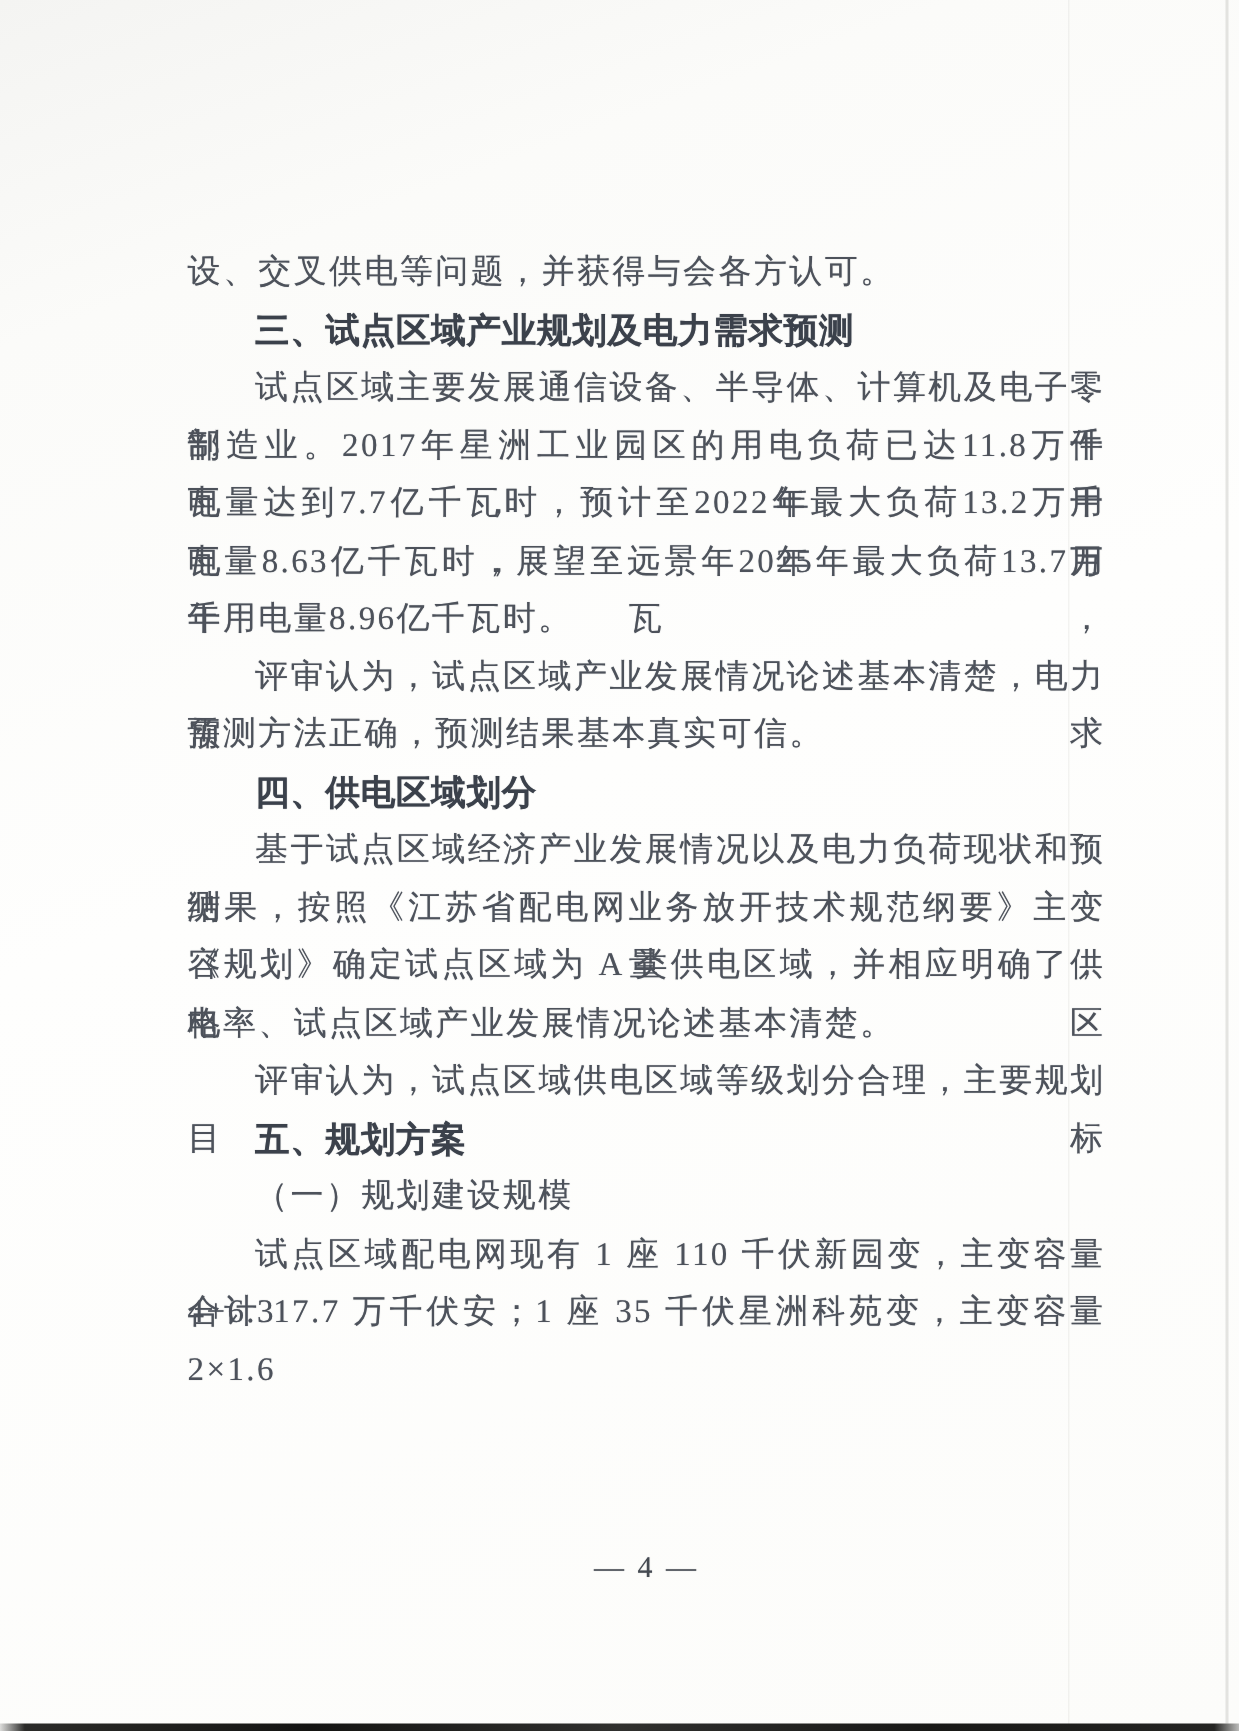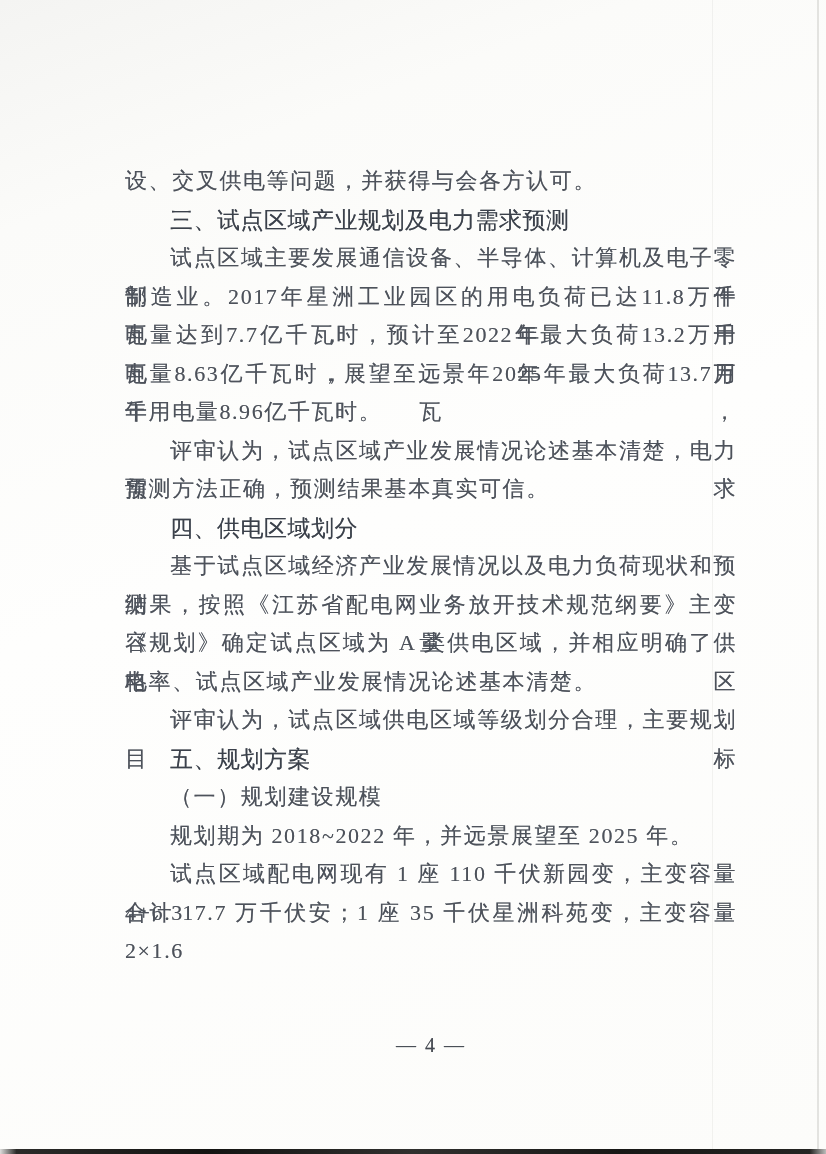--- a/index.html
+++ b/index.html
@@ -35,21 +35,21 @@
     white-space: normal;
     text-align: justify;
     text-align-last: justify;
     font-family: Liberation Serif, serif;
   }
   .indent {
     text-indent: 45px;
   }
   .heading {
     font-family: "Liberation Sans", "DejaVu Sans", sans-serif;
-    font-weight: 400;
+    font-weight: 700;
     font-size: 23px;
     letter-spacing: 0.5px;
     color: #3b414b;
     text-indent: 45px;
     text-shadow: 0 0 0.6px rgba(59, 65, 75, 0.6);
   }
   .page-number {
     position: absolute;
     left: 125px;
     top: 1030px;
@@ -110,21 +110,20 @@
     <div class="line indent fill">评审认为，试点区域产业发展情况论述基本清楚，电力需求</div>
     <div class="line">预测方法正确，预测结果基本真实可信。</div>
     <div class="line heading">四、供电区域划分</div>
     <div class="line indent fill">基于试点区域经济产业发展情况以及电力负荷现状和预测</div>
     <div class="line fill">结果，按照《江苏省配电网业务放开技术规范纲要》主变容量，</div>
     <div class="line fill">《规划》确定试点区域为 A 类供电区域，并相应明确了供电区</div>
     <div class="line">格率、试点区域产业发展情况论述基本清楚。</div>
     <div class="line indent fill">评审认为，试点区域供电区域等级划分合理，主要规划目标</div>
     <div class="line heading">五、规划方案</div>
     <div class="line indent">（一）规划建设规模</div>
-    <div class="line indent">规划期为 2018~2022 年，并远景展望至 2025 年。</div>
     <div class="line indent fill">试点区域配电网现有 1 座 110 千伏新园变，主变容量 4+6.3</div>
     <div class="line fill">合计 17.7 万千伏安；1 座 35 千伏星洲科苑变，主变容量 2×1.6</div>
   </div>
 
   <div class="page-number">— 4 —</div>
 
   <div class="scan-crease"></div>
   <div class="scan-edge-right"></div>
   <div class="scan-edge-bottom"></div>
 

